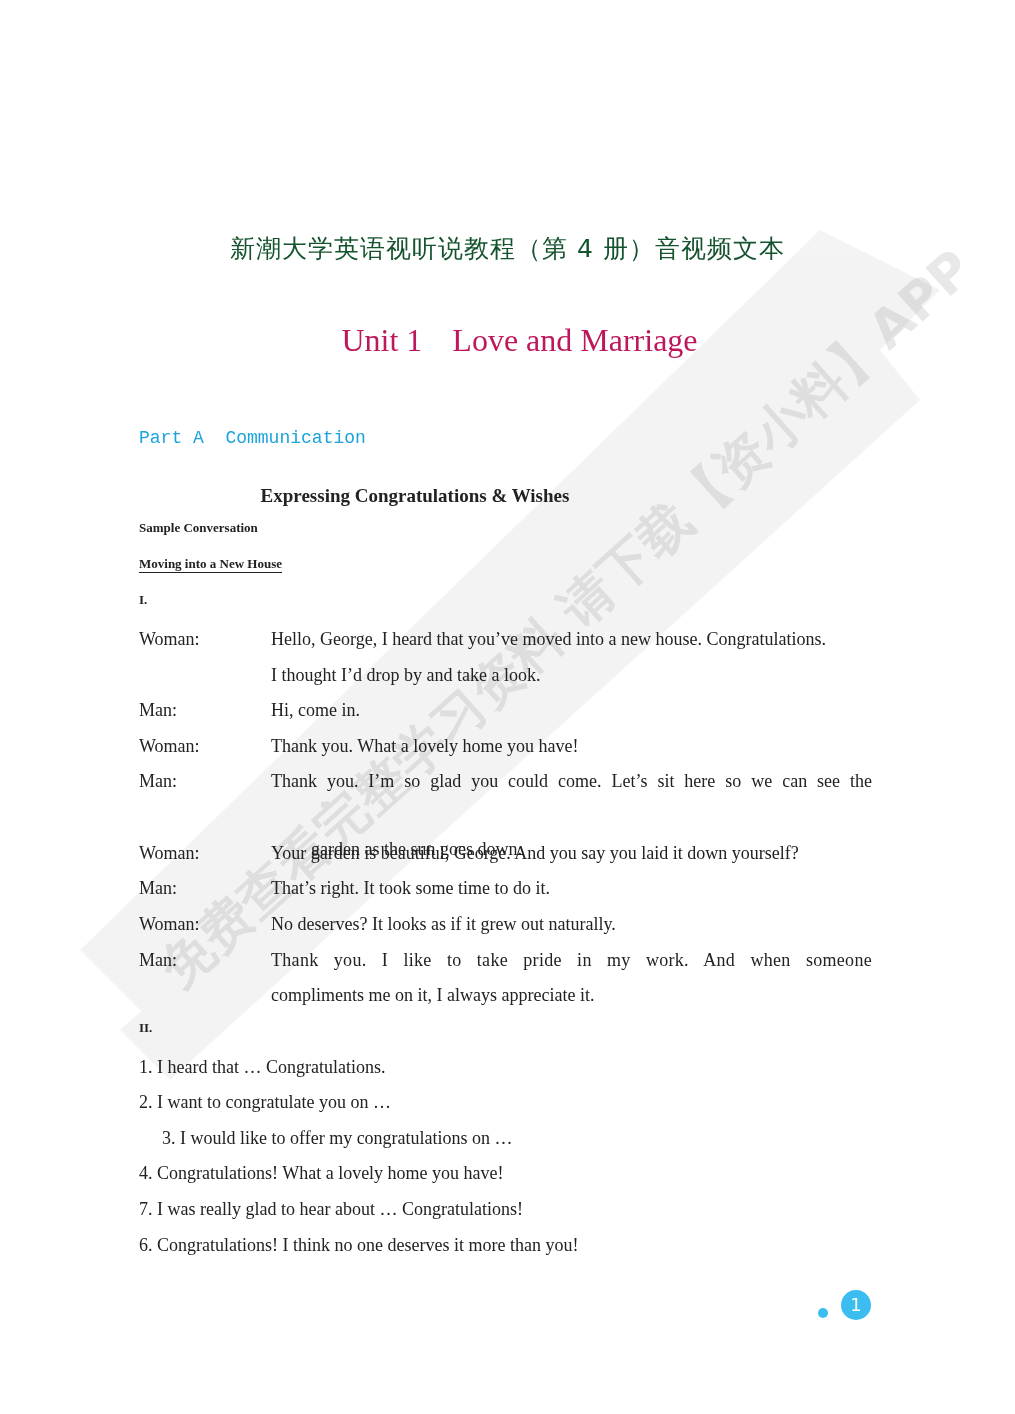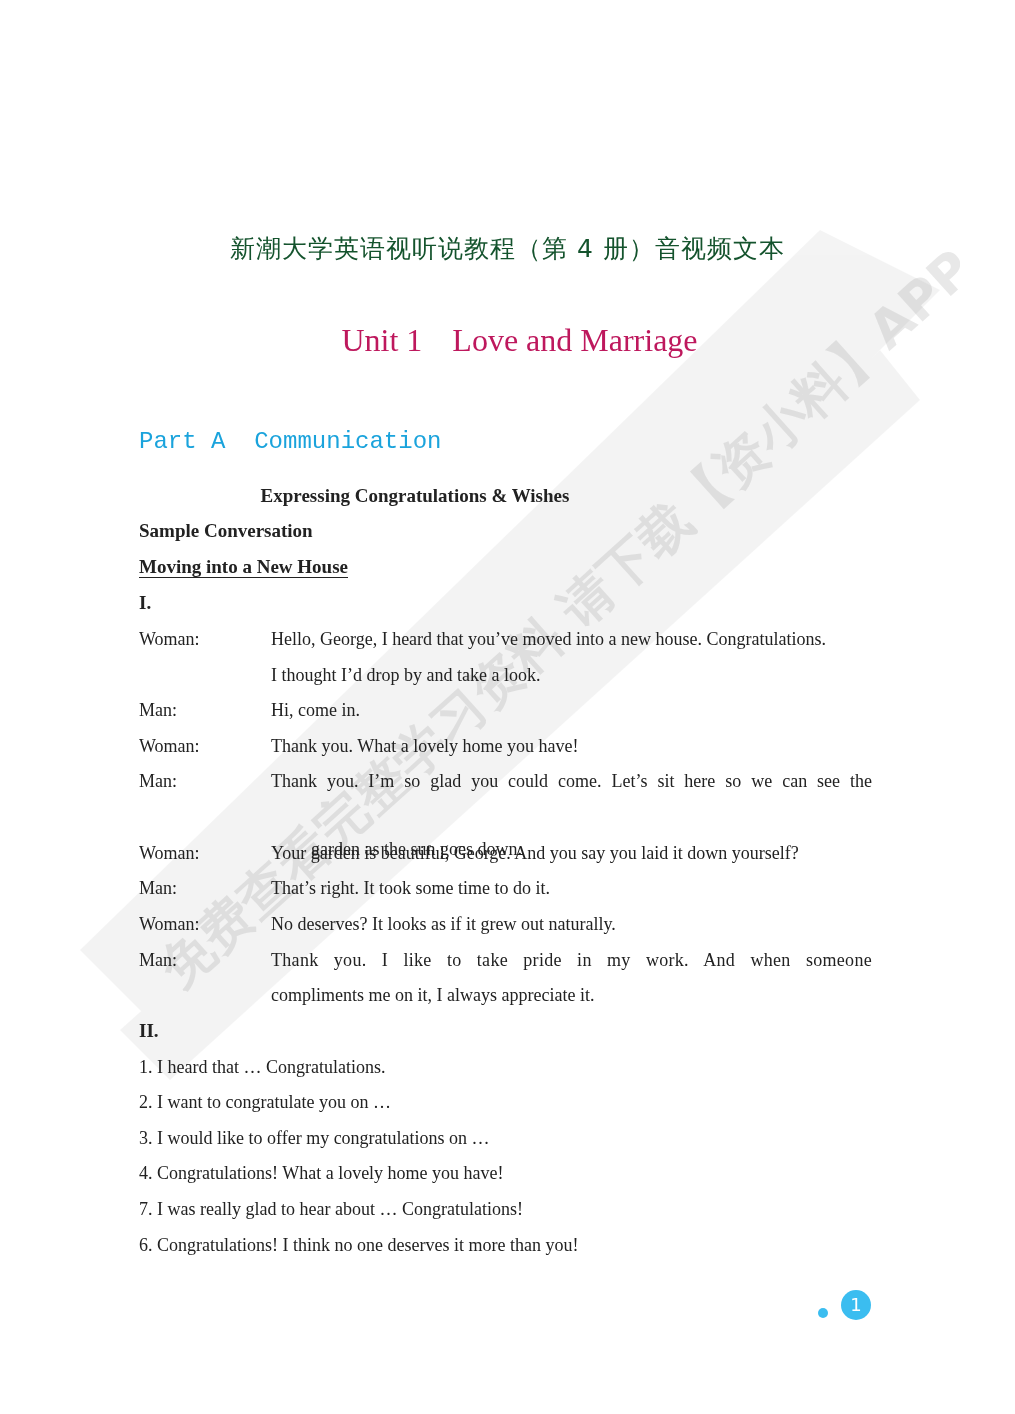--- a/index.html
+++ b/index.html
@@ -1,23 +1,23 @@
 <!DOCTYPE html>
 <html><head>
 <meta charset="utf-8">
 <style>
   html, body { margin:0; padding:0; background:#ffffff; }
   body { width:1015px; height:1414px; position:relative; overflow:hidden; font-family:"Liberation Serif", serif; color:#222; }
   .watermark { position:absolute; left:60px; top:230px; width:900px; height:850px; pointer-events:none; }
   .cn-title { position:absolute; left:0; width:1015px; top:232px; text-align:center; font-family:"DejaVu Sans", sans-serif; font-size:25px; color:#14532d; letter-spacing:1px; }
   .unit-title { position:absolute; left:12px; width:1015px; top:322px; text-align:center; font-size:32px; color:#be185d; word-spacing:0; }
   .unit-title .gap { display:inline-block; width:30px; }
-  .part-title { position:absolute; left:139px; top:428px; font-family:"Liberation Mono", monospace; font-size:24px; color:#1aa3dc; white-space:pre; }
+  .part-title { position:absolute; left:139px; top:428px; font-family:"Liberation Mono", monospace; font-size:18px; color:#1aa3dc; white-space:pre; }
   .sec-title { position:absolute; left:0; width:830px; top:485px; text-align:center; font-weight:bold; font-size:19px; }
-  .bold { position:absolute; left:139px; font-weight:bold; font-size:19px; }
+  .bold { position:absolute; left:139px; font-weight:bold; font-size:13px; }
   .underline { text-decoration:underline; text-underline-offset:4px; }
   .line { position:absolute; font-size:18px; white-space:nowrap; }
   .speaker { left:139px; }
   .utter { left:271px; }
   .justify { width:601px; text-align:justify; text-align-last:justify; white-space:normal; }
   .list-item { left:139px; }
   .page-num { position:absolute; left:841px; top:1290px; width:30px; height:30px; border-radius:50%; background:#3bbdf0; color:#fff; font-family:"DejaVu Sans", sans-serif; font-size:18px; text-align:center; line-height:30px; }
   .dot { position:absolute; left:818px; top:1308px; width:10px; height:10px; border-radius:50%; background:#3bbdf0; }
 </style>
 </head>
@@ -69,19 +69,19 @@
 <div class="line utter" style="top:914px;">No deserves? It looks as if it grew out naturally.</div>
 
 <div class="line speaker" style="top:950px;">Man:</div>
 <div class="line utter justify" style="top:950px; letter-spacing:0.3px;">Thank you. I like to take pride in my work. And when someone</div>
 <div class="line utter" style="top:985px;">compliments me on it, I always appreciate it.</div>
 
 <div class="bold" style="top:1020px;">II.</div>
 
 <div class="line list-item" style="top:1057px;">1.  I heard that … Congratulations.</div>
 <div class="line list-item" style="top:1092px;">2.  I want to congratulate you on …</div>
-<div class="line list-item" style="top:1128px;">3.  I would like to offer my congratulations on …</div>
+<div class="line list-item" style="top:1128px;margin-left:23px;">3.  I would like to offer my congratulations on …</div>
 <div class="line list-item" style="top:1163px;">4.  Congratulations! What a lovely home you have!</div>
 <div class="line list-item" style="top:1199px;">7.  I was really glad to hear about … Congratulations!</div>
 <div class="line list-item" style="top:1235px;">6.  Congratulations! I think no one deserves it more than you!</div>
 
 <div class="dot"></div>
 <div class="page-num">1</div>
 
 </body></html>

